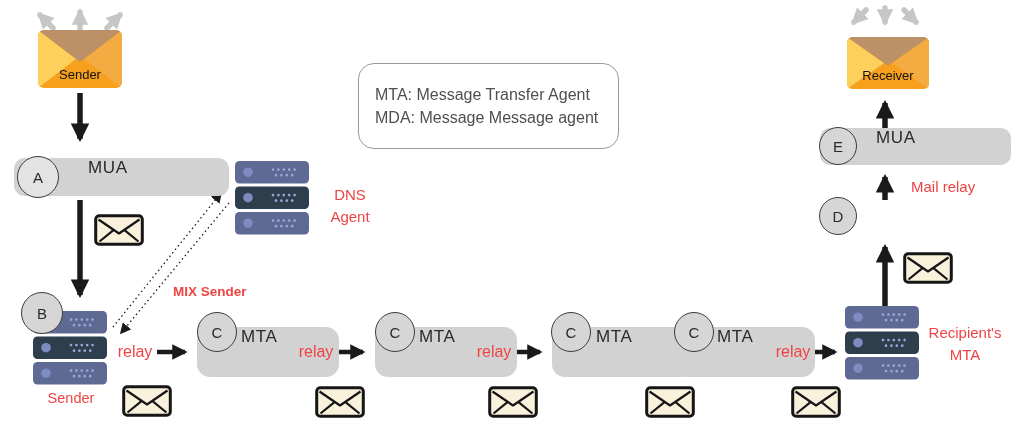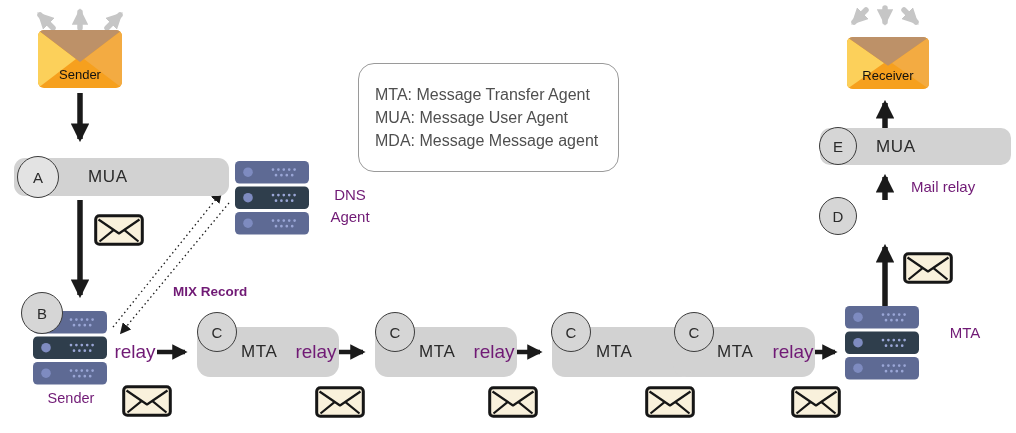--- a/index.html
+++ b/index.html
@@ -3,21 +3,21 @@
 <meta charset="utf-8">
 <style>
   html,body{margin:0;padding:0;background:#ffffff;}
   .canvas{
     position:relative;width:1016px;height:433px;background:#fff;overflow:hidden;
     font-family:"Liberation Sans",sans-serif;color:var(--text_dark,#2b2b2b);
   }
   .layer{position:absolute;left:0;top:0;width:1016px;height:433px;pointer-events:none;}
 
   
-  .pill{position:absolute;background:var(--pill,#d2d2d2);display:flex;align-items:center;}
+  .pill{position:absolute;background:var(--pill,#d2d2d2);display:flex;align-items:flex-start;}
   .pill-label{font-size:17px;font-weight:500;letter-spacing:.6px;color:#2b2b2b;}
   .pill.mua-a{left:14px;top:158px;width:141px;height:38px;border-radius:11px;padding-left:74px;}
   .pill.mta{width:98px;height:50px;border-radius:13px;top:327px;padding-left:44px;}
   .pill.mta1{left:197px;} .pill.mta2{left:375px;} .pill.mta3{left:552px;} .pill.mta4{left:673px;}
   .pill.mda{left:820px;top:198px;width:135px;height:37px;border-radius:10px;padding-left:56px;}
   .pill.mua-e{left:820px;top:128px;width:135px;height:37px;border-radius:10px;padding-left:56px;}
 
   
   .badge{position:absolute;border-radius:50%;background:var(--badge_fill,#d6d6d6);
     border:1.6px solid var(--badge_stroke,#3c3c3c);display:flex;align-items:center;justify-content:center;
@@ -45,23 +45,23 @@
   .env-r4{left:645px;top:386px;}
   .env-r5{left:791px;top:386px;}
 
   .mail-node{position:absolute;}
   .mail-node .mail-label{position:absolute;left:0;right:0;bottom:6px;text-align:center;
     font-size:13px;font-weight:500;color:#111;}
   .mail-sender{left:38px;top:30px;width:84px;height:58px;}
   .mail-receiver{left:847px;top:37px;width:82px;height:52px;}
 
   
-  .lbl{position:absolute;font-weight:500;color:#701a75;}
+  .lbl{position:absolute;font-weight:500;color:#ef4444;}
   .lbl.center{text-align:center;}
-  .relay{font-size:19px;transform:translate(-50%,-50%);}
+  .relay{font-size:16px;transform:translate(-50%,-50%);}
   .relay.r1{left:135px;top:352px;} .relay.r2{left:316px;top:352px;}
   .relay.r3{left:494px;top:352px;} .relay.r4{left:793px;top:352px;}
   .mix-record{left:173px;top:284px;font-size:13.5px;font-weight:700;}
   .dns-label{left:317px;top:184px;width:66px;font-size:15px;line-height:1.45;}
   .sender-server-label{left:10px;top:388px;width:122px;font-size:14.5px;line-height:1.42;}
   .recipient-label{left:918px;top:322px;width:94px;font-size:15px;line-height:1.45;}
   .mail-inbox{left:911px;top:178px;font-size:15px;}
 
   
   .legend{position:absolute;left:358px;top:30px;width:227px;padding:19px 16px;
@@ -149,21 +149,20 @@
         <polygon points="0,0 0,58 38,29" fill="var(--mail_left)"></polygon>
         <polygon points="84,0 84,58 46,29" fill="var(--mail_right)"></polygon>
         <polygon points="0,0 84,0 42,32" fill="var(--mail_flap)"></polygon>
       </g>
     </svg>
     <span class="mail-label">Receiver</span>
   </div>
 
   <div class="legend">
     <div>MTA: Message Transfer Agent</div>
-    <div>MUA: Message User Agent</div>
     <div>MDA: Message Message agent</div>
   </div>
 
   <div class="pill mua-a">
     <span class="pill-label">MUA</span>
   </div>
   <div class="pill mta mta1">
     <span class="pill-label">MTA</span>
   </div>
   <div class="pill mta mta2">
@@ -307,29 +306,30 @@
     <path d="M4.5 5.5 L25 19.5 L45.5 5.5" fill="none" stroke="var(--envelope_stroke)" stroke-width="2.2" stroke-linejoin="round"></path>
     <path d="M5.5 27.5 L19.8 15.8 M44.5 27.5 L30.2 15.8" fill="none" stroke="var(--envelope_stroke)" stroke-width="2.2"></path>
   </svg>
 </div>
 
   <span class="lbl relay r1">relay</span>
   <span class="lbl relay r2">relay</span>
   <span class="lbl relay r3">relay</span>
   <span class="lbl relay r4">relay</span>
 
-  <span class="lbl mix-record">MIX Record</span>
+  <span class="lbl mix-record">MIX Sender</span>
   <span class="lbl mail-inbox">Mail relay</span>
 
   <div class="lbl center dns-label">
     <div>DNS</div>
     <div>Agent</div>
   </div>
 
   <div class="lbl center sender-server-label">
     <div>Sender</div>
   </div>
 
   <div class="lbl center recipient-label">
+    <div>Recipient's</div>
     <div>MTA</div>
   </div>
 
 </div>
 
 </body></html>

